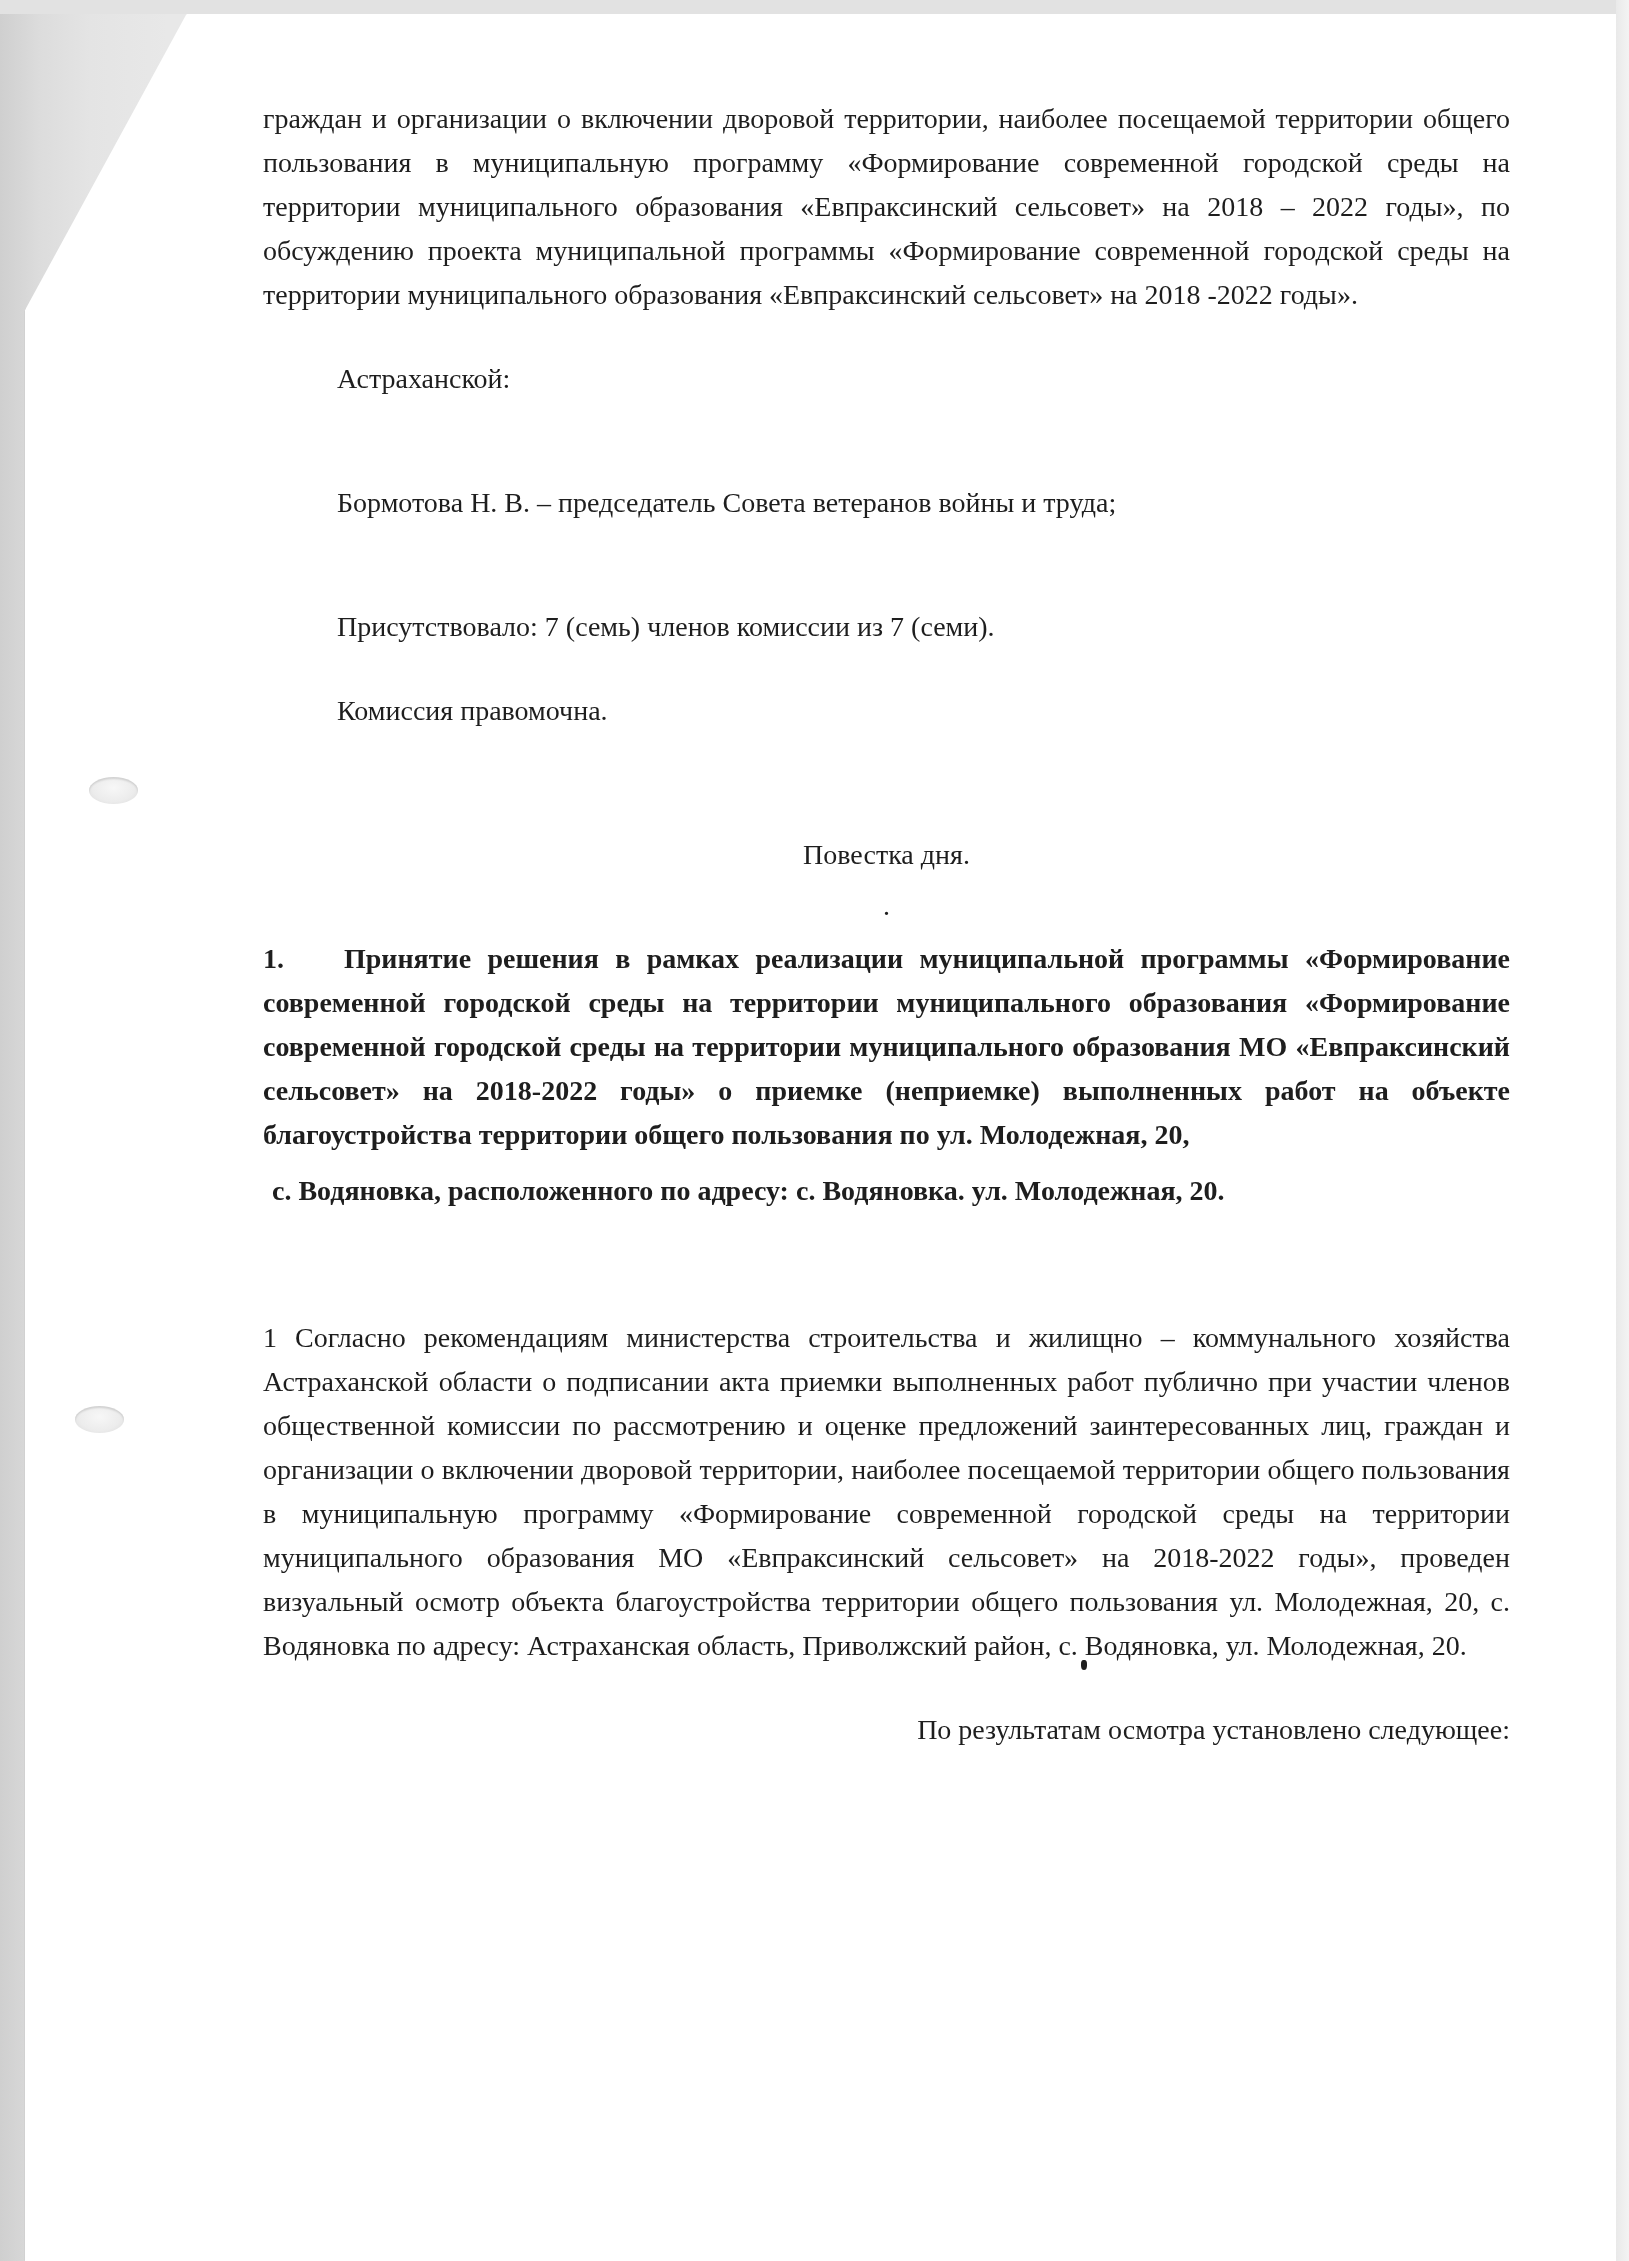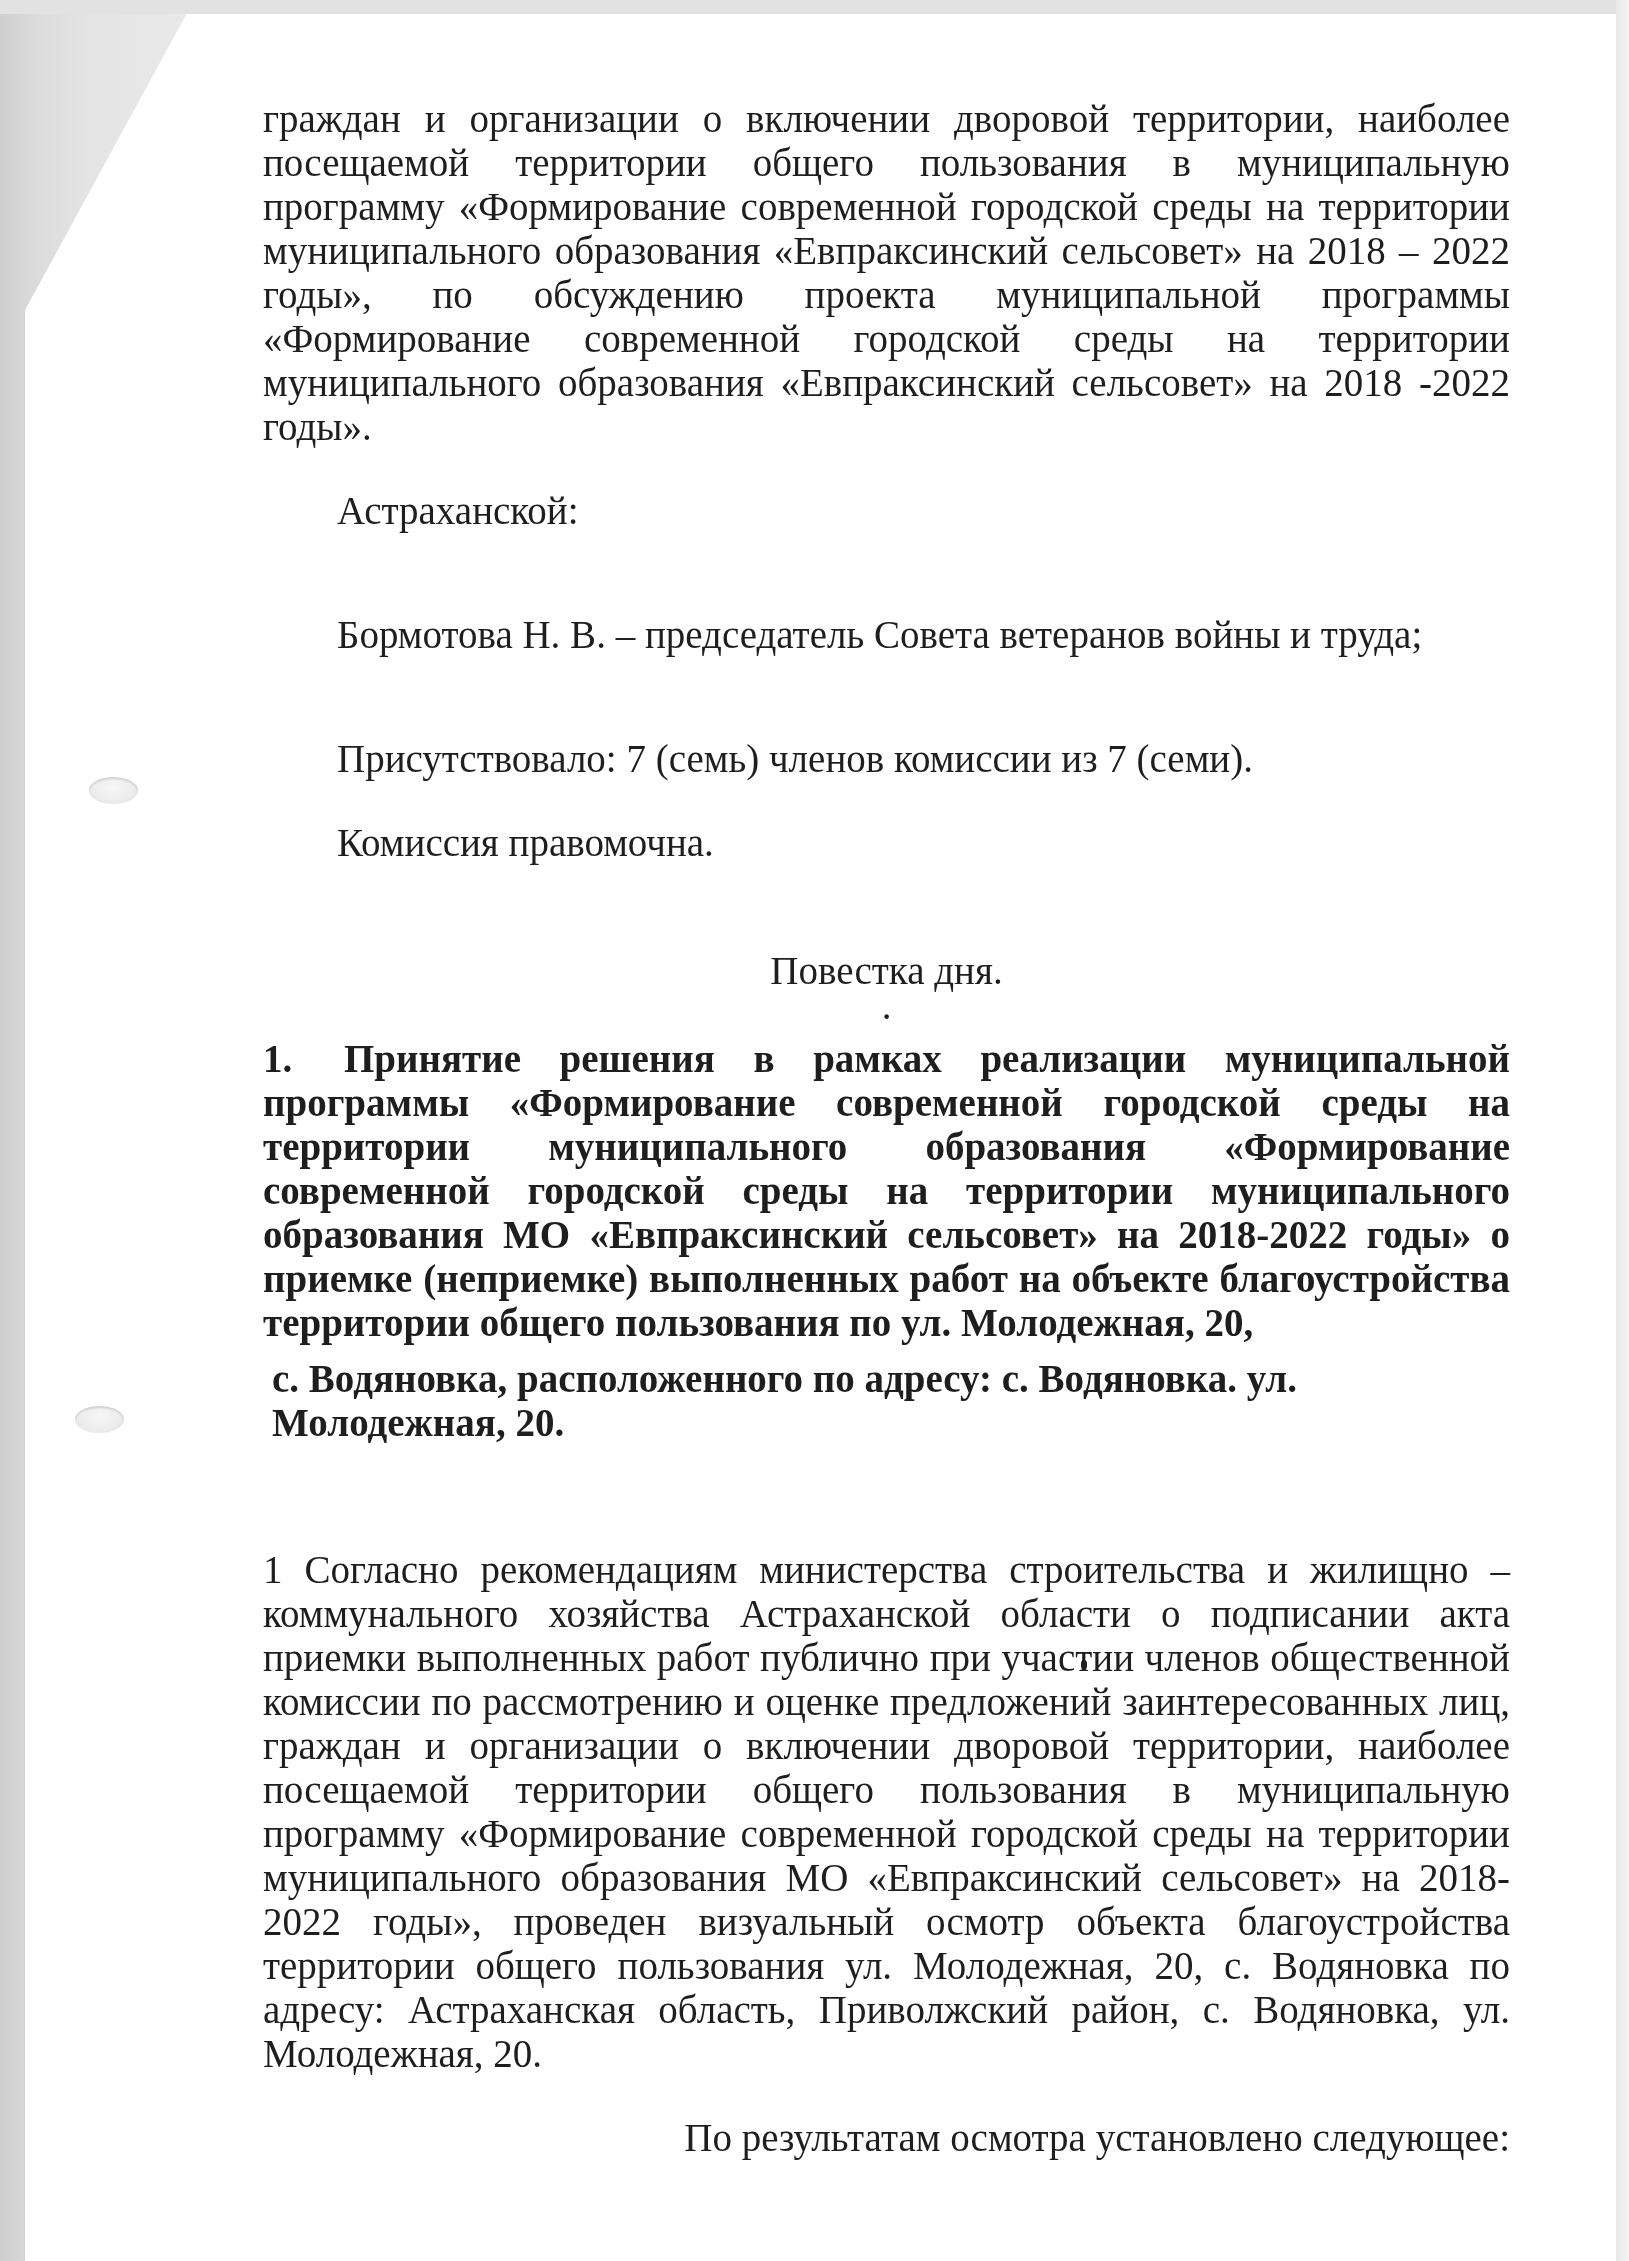--- a/index.html
+++ b/index.html
@@ -49,35 +49,35 @@
     height: 27px;
     border-radius: 50%;
     background: radial-gradient(ellipse at 50% 40%, #f7f7f7 0%, #ececec 60%, #dadada 100%);
     box-shadow: 0 1.9px 1.9px rgba(0,0,0,0.12) inset;
   }
   .content {
     position: absolute;
     left: 263px;
     top: 97px;
     width: 1247px;
-    font-size: 39px;
+    font-size: 28px;
     line-height: 44px;
   }
   .para {
     margin: 0;
     text-align: justify;
   }
   .para.indent-line {
     padding-left: 74px;
   }
   .gap-sm { height: 40px; }
   .gap-lg { height: 84px; }
   .heading {
     text-align: center;
-    margin: 0;
+    margin: 16px;
   }
   .dot {
     text-align: center;
     height: 44px;
     line-height: 26px;
   }
   .agenda-item {
     margin: 0;
     text-align: justify;
     font-weight: bold;

